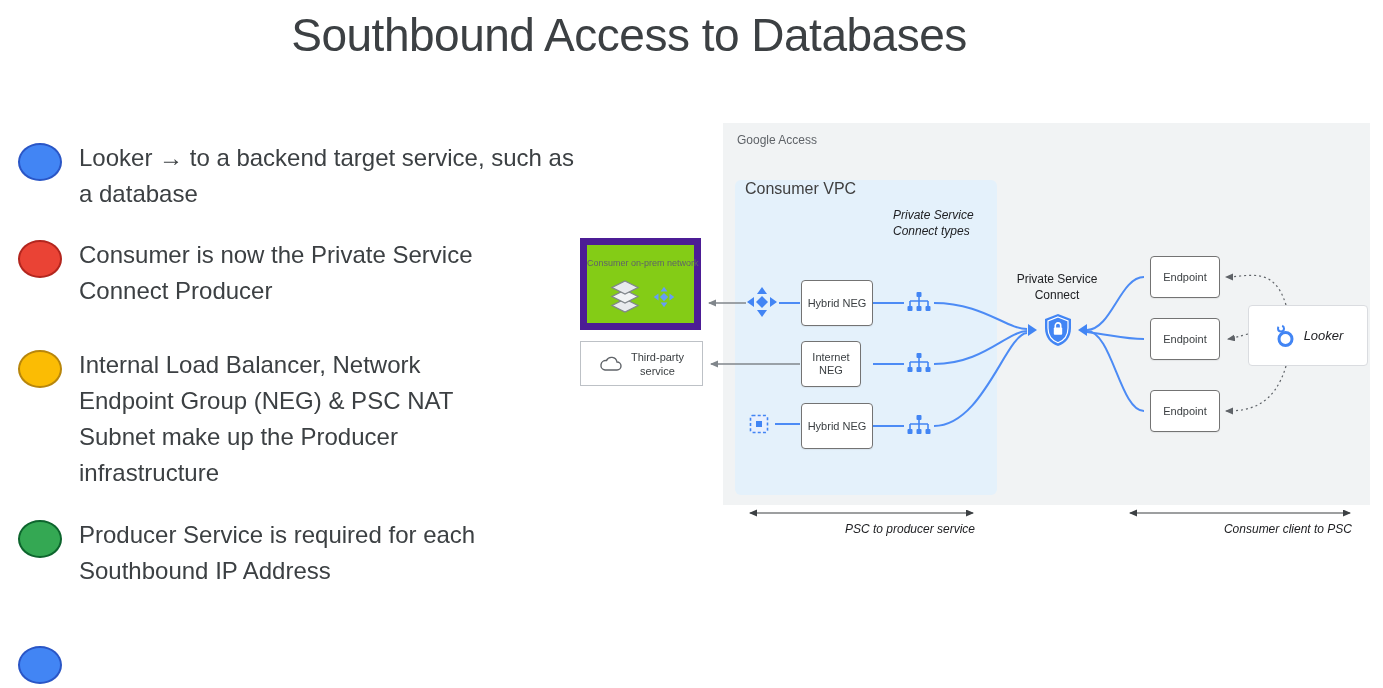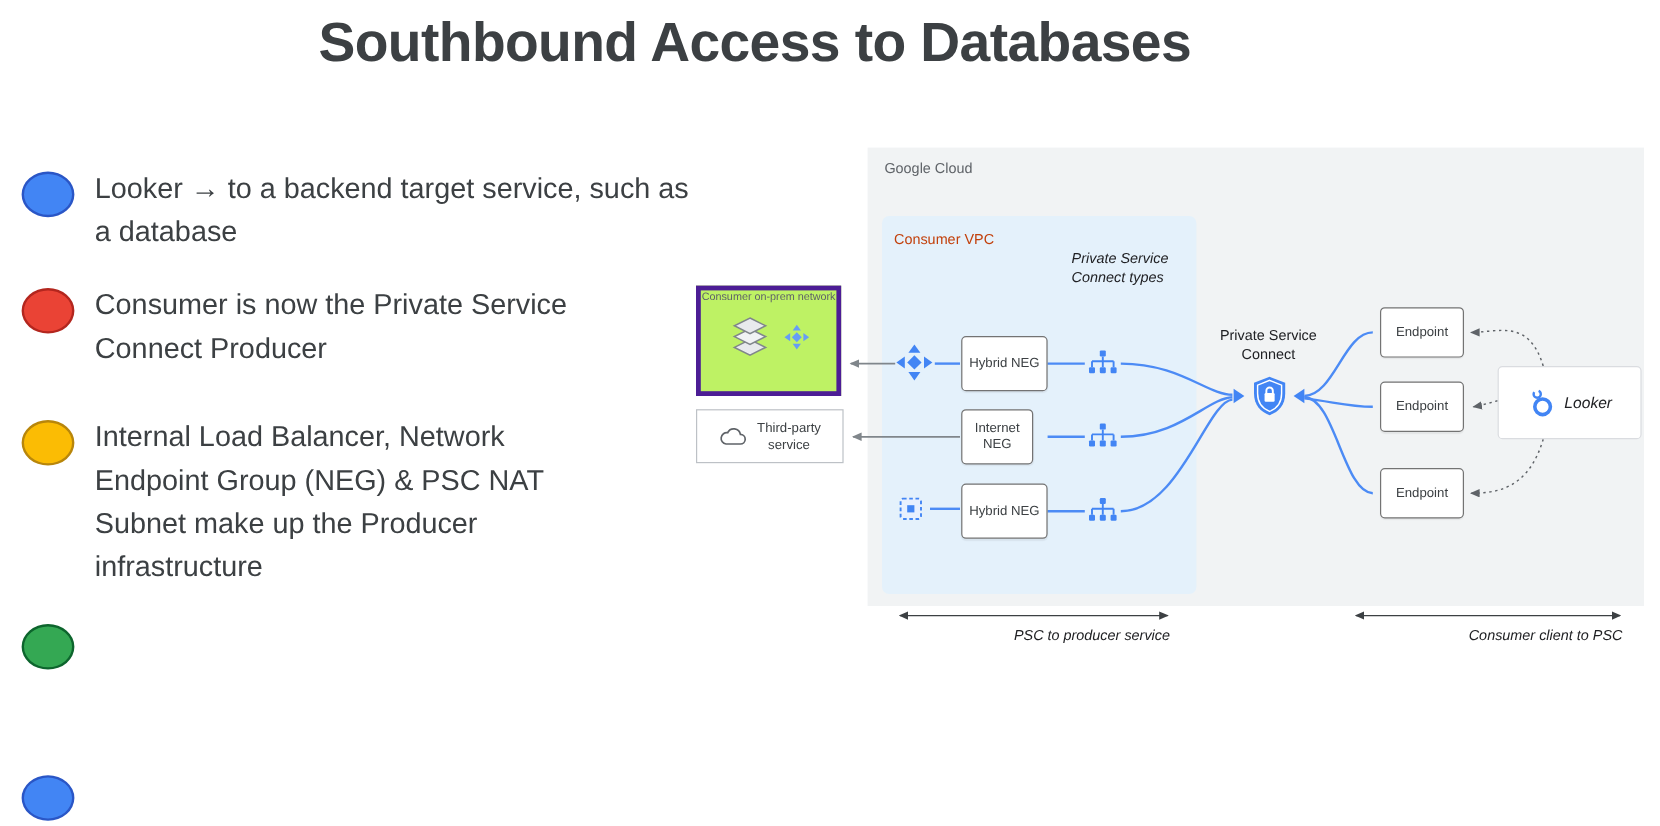--- a/index.html
+++ b/index.html
@@ -1,44 +1,44 @@
 <!DOCTYPE html>
 <html><head>
 <meta charset="utf-8">
 <style>
   *{margin:0;padding:0;box-sizing:border-box}
   html,body{background:#fff}
   body{width:1383px;height:688px;font-family:"Liberation Sans","DejaVu Sans",sans-serif;color:#3C4043;overflow:hidden}
   .slide{position:relative;width:1383px;height:688px;background:#fff}
 
   .title{position:absolute;top:8px;left:0;width:1258px;text-align:center;
-         font-size:46px;font-weight:700;letter-spacing:-.5px;color:#3C4043}
+         font-size:46px;font-weight:400;letter-spacing:-.5px;color:#3C4043}
 
   .bullet{position:absolute;left:18px;display:flex;gap:17px;align-items:flex-start;width:640px}
   .dot{flex:0 0 44px;width:44px;height:38px;border-radius:50%;border:2.5px solid #999;margin-top:3px}
   .btext{font-size:24px;line-height:36px;white-space:pre-line;color:#3C4043}
 
   .diagram{position:absolute;left:578px;top:123px;width:794px;height:445px}
   .gc-bg{position:absolute;left:145px;top:0;width:647px;height:382px;background:#F1F3F4}
   .gc-label{position:absolute;z-index:3;font-size:12px;color:#5F6368}
   .vpc{position:absolute;background:#E4F1FB;border-radius:6px}
-  .vpc-label{position:absolute;left:10px;top:12px;font-size:12px;color:#c2410c}
+  .vpc-label{position:absolute;left:10px;top:0;font-size:16px;color:#404040}
 
   .lines{position:absolute;left:0;top:0;z-index:2;pointer-events:none}
 
   .node{position:absolute;z-index:3;background:#fff;border:1px solid #737373;border-radius:4px;
         display:flex;align-items:center;justify-content:center;font-size:11px;color:#3C4043;
         text-align:center;white-space:pre-line;line-height:13px;box-shadow:0 1px 1px rgba(0,0,0,.06)}
   .abs{position:absolute;z-index:3;line-height:0}
   .types-note{position:absolute;z-index:3;font-size:12px;font-style:italic;color:#202124;white-space:pre-line;line-height:16px}
   .psc-label{position:absolute;z-index:3;font-size:12px;color:#202124;text-align:center;white-space:pre-line;line-height:16px}
   .looker{position:absolute;z-index:3;background:#fff;border:1px solid #DADCE0;border-radius:4px;
           display:flex;align-items:center;justify-content:center;gap:7px}
   .looker-label{font-size:13px;font-style:italic;color:#202124}
-  .onprem{position:absolute;z-index:3;background:#bef264;border:4px solid #4c1d95;padding-top:0}
+  .onprem{position:absolute;z-index:3;background:#84cc16;border:7px solid #4c1d95;padding-top:13px}
   .onprem-label{font-size:9px;color:#5F6368;text-align:center;white-space:nowrap}
   .onprem-icons{display:flex;justify-content:center;align-items:center;gap:10px;margin-top:12px}
   .thirdparty{position:absolute;z-index:3;background:#fff;border:1px solid #BDC1C6;
               display:flex;align-items:center;justify-content:center;gap:8px}
   .tp-label{font-size:11px;color:#3C4043;white-space:pre-line;text-align:center;line-height:14px}
   .caption{position:absolute;z-index:3;font-size:12px;font-style:italic;color:#202124;text-align:right}
 </style>
 </head>
 <body>
 
@@ -58,29 +58,31 @@
   </div>
   <div class="bullet" style="top:347px">
     <span class="dot" style="background: rgb(251, 188, 4); border-color: rgb(184, 134, 11);"></span>
     <span class="btext">Internal Load Balancer, Network
 Endpoint Group (NEG) &amp; PSC NAT
 Subnet make up the Producer
 infrastructure</span>
   </div>
   <div class="bullet" style="top:517px">
     <span class="dot" style="background: rgb(52, 168, 83); border-color: rgb(13, 101, 45);"></span>
+    <span class="btext">Producer Service is required for each
+Southbound IP Address</span>
   </div>
   <div class="bullet" style="top:643px">
     <span class="dot" style="background: rgb(66, 133, 244); border-color: rgb(42, 86, 198);"></span>
   </div>
 
   <div class="diagram">
 
     <div class="gc-bg"></div>
-    <div class="gc-label" style="left:159px;top:10px">Google Cloud</div>
+    <div class="gc-label" style="left:159px;top:10px">Google Access</div>
 
     <div class="vpc" style="left:157px;top:57px;width:262px;height:315px">
       <div class="vpc-label">Consumer VPC</div>
     </div>
 
     <svg class="lines" width="794" height="445" viewBox="0 0 794 445">
       <defs>
         <marker id="mgray" markerWidth="9" markerHeight="8" refX="7" refY="3.5" orient="auto" markerUnits="userSpaceOnUse">
           <path d="M0,0 L8,3.5 L0,7 Z" fill="#80868B"></path>
         </marker>

